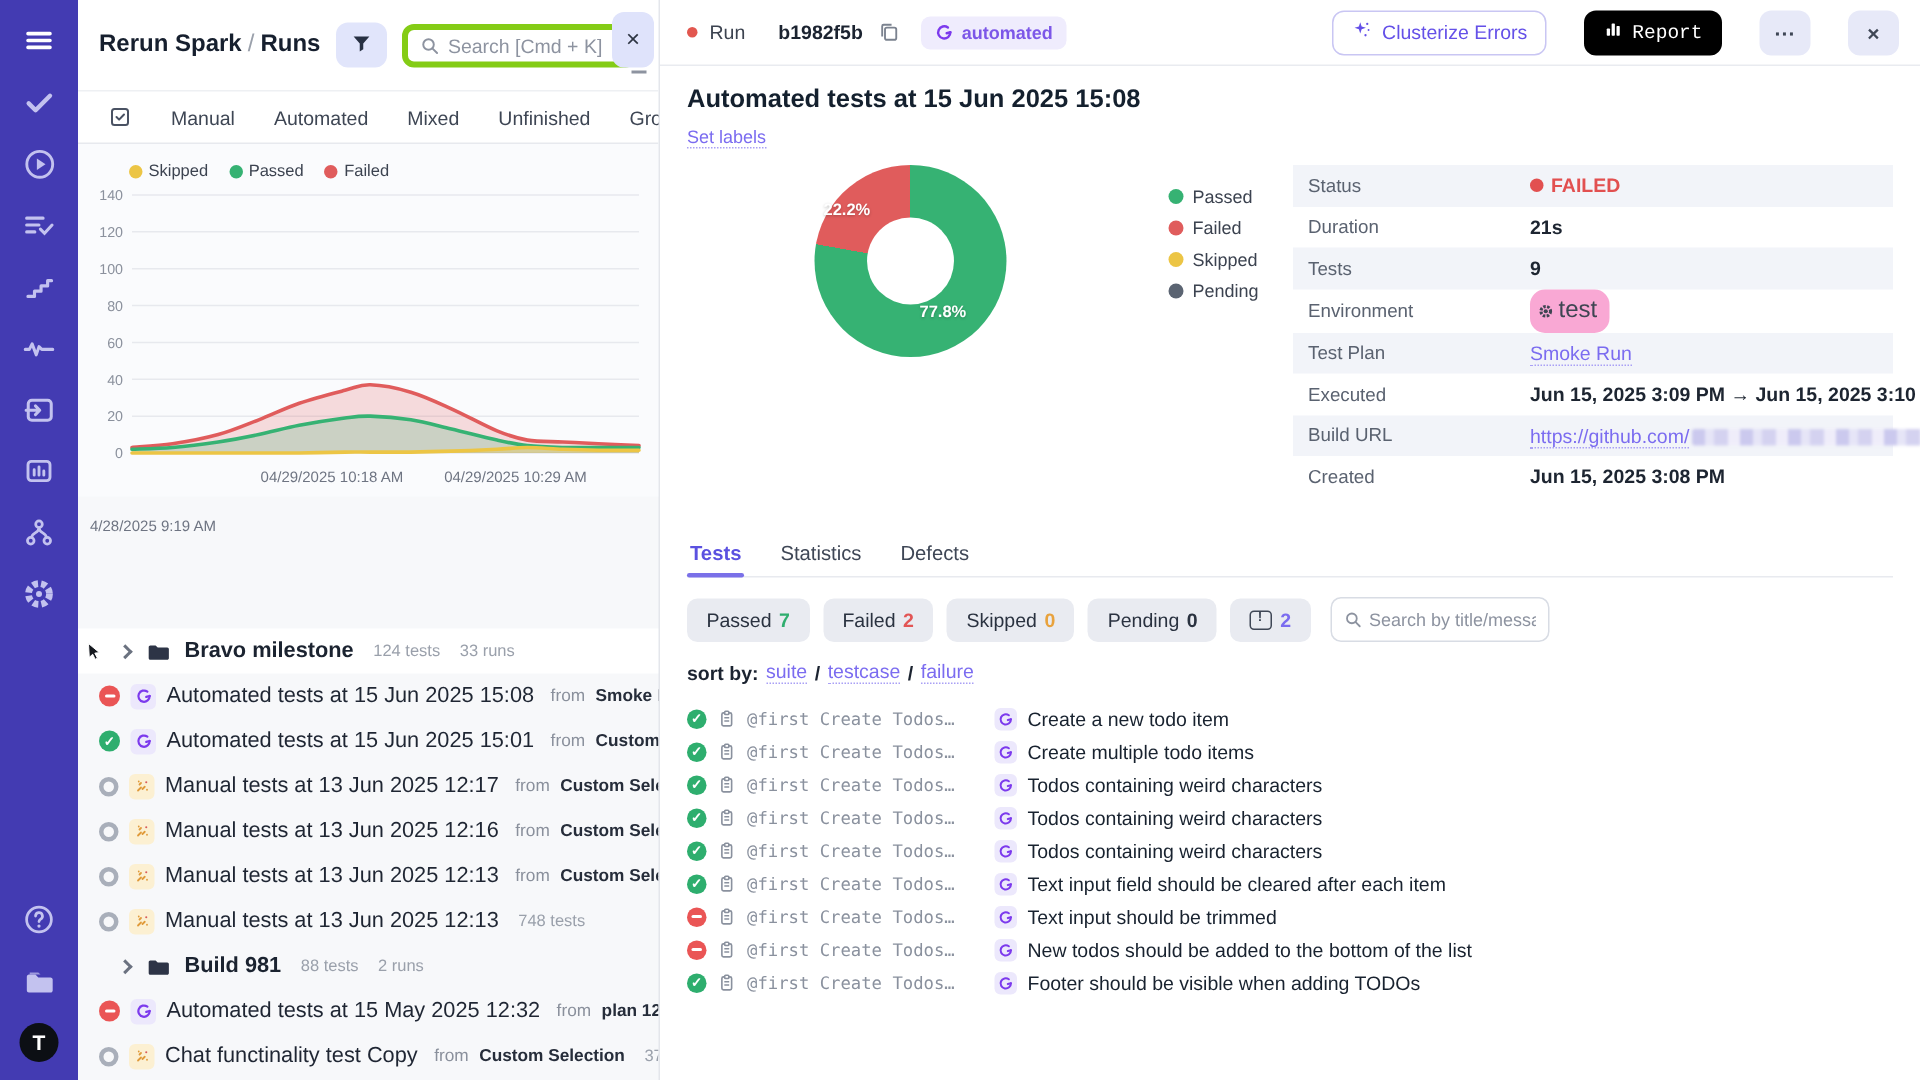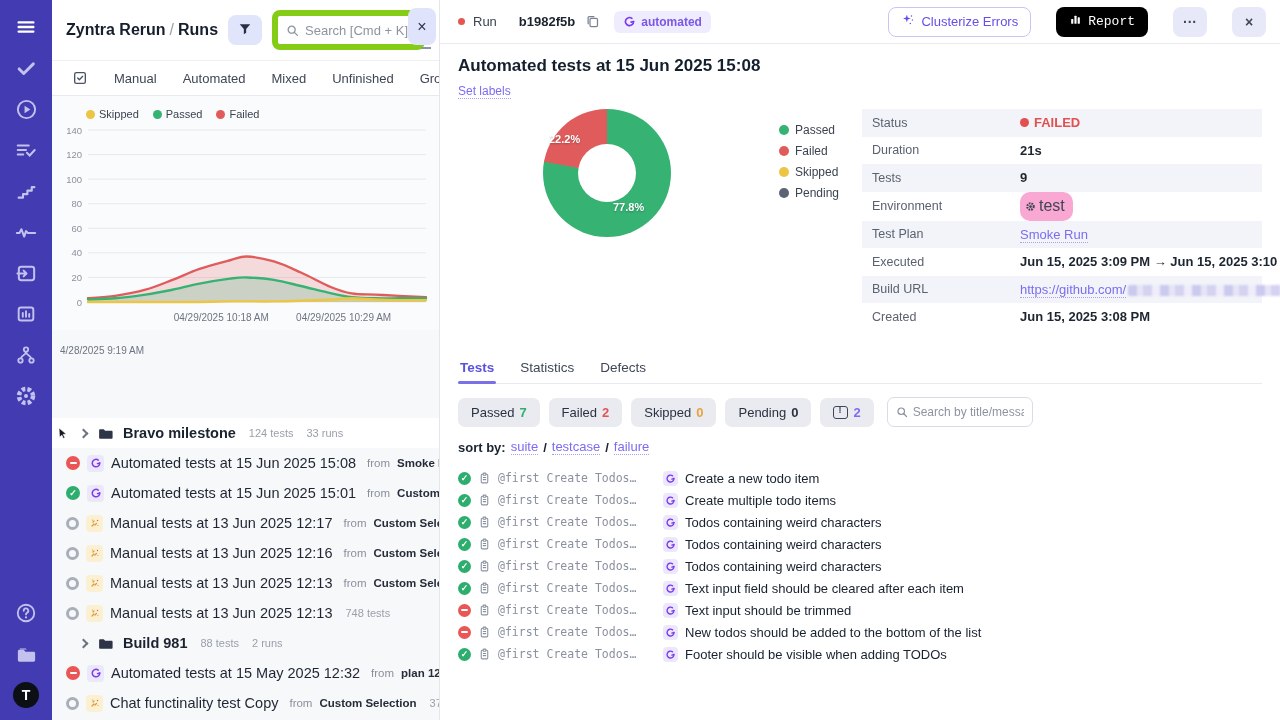--- a/index.html
+++ b/index.html
@@ -12,21 +12,21 @@
   .sb-icon svg { display:block; }
   .sb-spacer { flex:1; }
   .sb-logo { width:26px; height:26px; background:#0c0f14; color:#fff; border-radius:50%; display:flex; align-items:center; justify-content:center; font-weight:bold; font-size:14px; }
 
   
   .left-panel { width:388px; flex:0 0 388px; background:#f7f8fa; border-right:1px solid #e4e6eb; position:relative; overflow:hidden; display:flex; flex-direction:column; }
   .lp-header { height:60px; background:#fff; display:flex; align-items:center; padding:0 14px; gap:10px; position:relative; }
   .lp-title { font-size:16px; font-weight:bold; color:#161f2e; white-space:nowrap; }
   .lp-title .sep { color:#9aa0ab; font-weight:normal; margin:0 4px; }
   .filter-btn { width:34px; height:30px; background:#e1e5fb; border:none; border-radius:8px; display:flex; align-items:center; justify-content:center; cursor:pointer; flex:0 0 auto; }
-  .lp-search { flex:1; height:40px; background:#fff; border:6px solid #84cc16; border-radius:8px; display:flex; align-items:center; padding:0 8px; gap:6px; min-width:0; }
+  .lp-search { flex:1; height:29px; background:#fff; border:4px solid #84cc16; border-radius:8px; display:flex; align-items:center; padding:0 8px; gap:6px; min-width:0; }
   .lp-search input { border:none; outline:none; font-size:13px; width:100%; color:#333; background:transparent; font-family:"Liberation Sans",sans-serif; }
   .lp-search input::placeholder { color:#8d93a0; }
   .lp-close { position:absolute; right:3px; top:8px; width:28px; height:37px; background:#dfe3fb; border:none; border-radius:8px; font-size:16px; color:#2d3442; cursor:pointer; z-index:3; }
   .resize-dash { position:absolute; right:8px; top:46px; width:10px; height:3px; border-bottom:2px solid #8d93a0; z-index:3; }
   .lp-tabs { height:36px; background:#fff; border-top:1px solid #eef0f3; border-bottom:1px solid #e7e9ee; display:flex; align-items:center; padding:0 20px; gap:26px; }
   .lp-tab { font-size:13px; color:#3e4654; cursor:pointer; white-space:nowrap; }
   .selectall { color:#4a5263; display:flex; cursor:pointer; }
 
   
   .chart-card { background:#fafbfd; padding:8px 10px 2px 6px; }
@@ -200,21 +200,21 @@
         <path d="M3 8.5c0-.8.7-1.5 1.5-1.5H9l2 2h8.5c.8 0 1.5.7 1.5 1.5V18c0 .8-.7 1.5-1.5 1.5h-15A1.5 1.5 0 0 1 3 18z"></path>
         <path d="M5 5.5h6l1.5 1.5H5z" opacity=".7"></path>
       </svg>
     </span>
   <span class="sb-logo">T</span>
 </nav>
 
 <section class="left-panel">
   <header class="lp-header">
     <div class="lp-title">
-      <span>Zyntra Rerun</span><span class="sep">/</span><span>Runs</span>
+      <span>Rerun Spark</span><span class="sep">/</span><span>Runs</span>
     </div>
     <button class="filter-btn">
         <span><svg width="14" height="14" viewBox="0 0 24 24" fill="#273042">
             <path d="M3 4h18l-7 8v6.5L10 21v-9z"></path>
           </svg></span>
       </button>
     <div class="lp-search">
       <span class="magn">
           <svg width="13" height="13" viewBox="0 0 24 24" fill="none" stroke="currentColor" stroke-width="2.4">
             <circle cx="10.5" cy="10.5" r="6.5"></circle>

